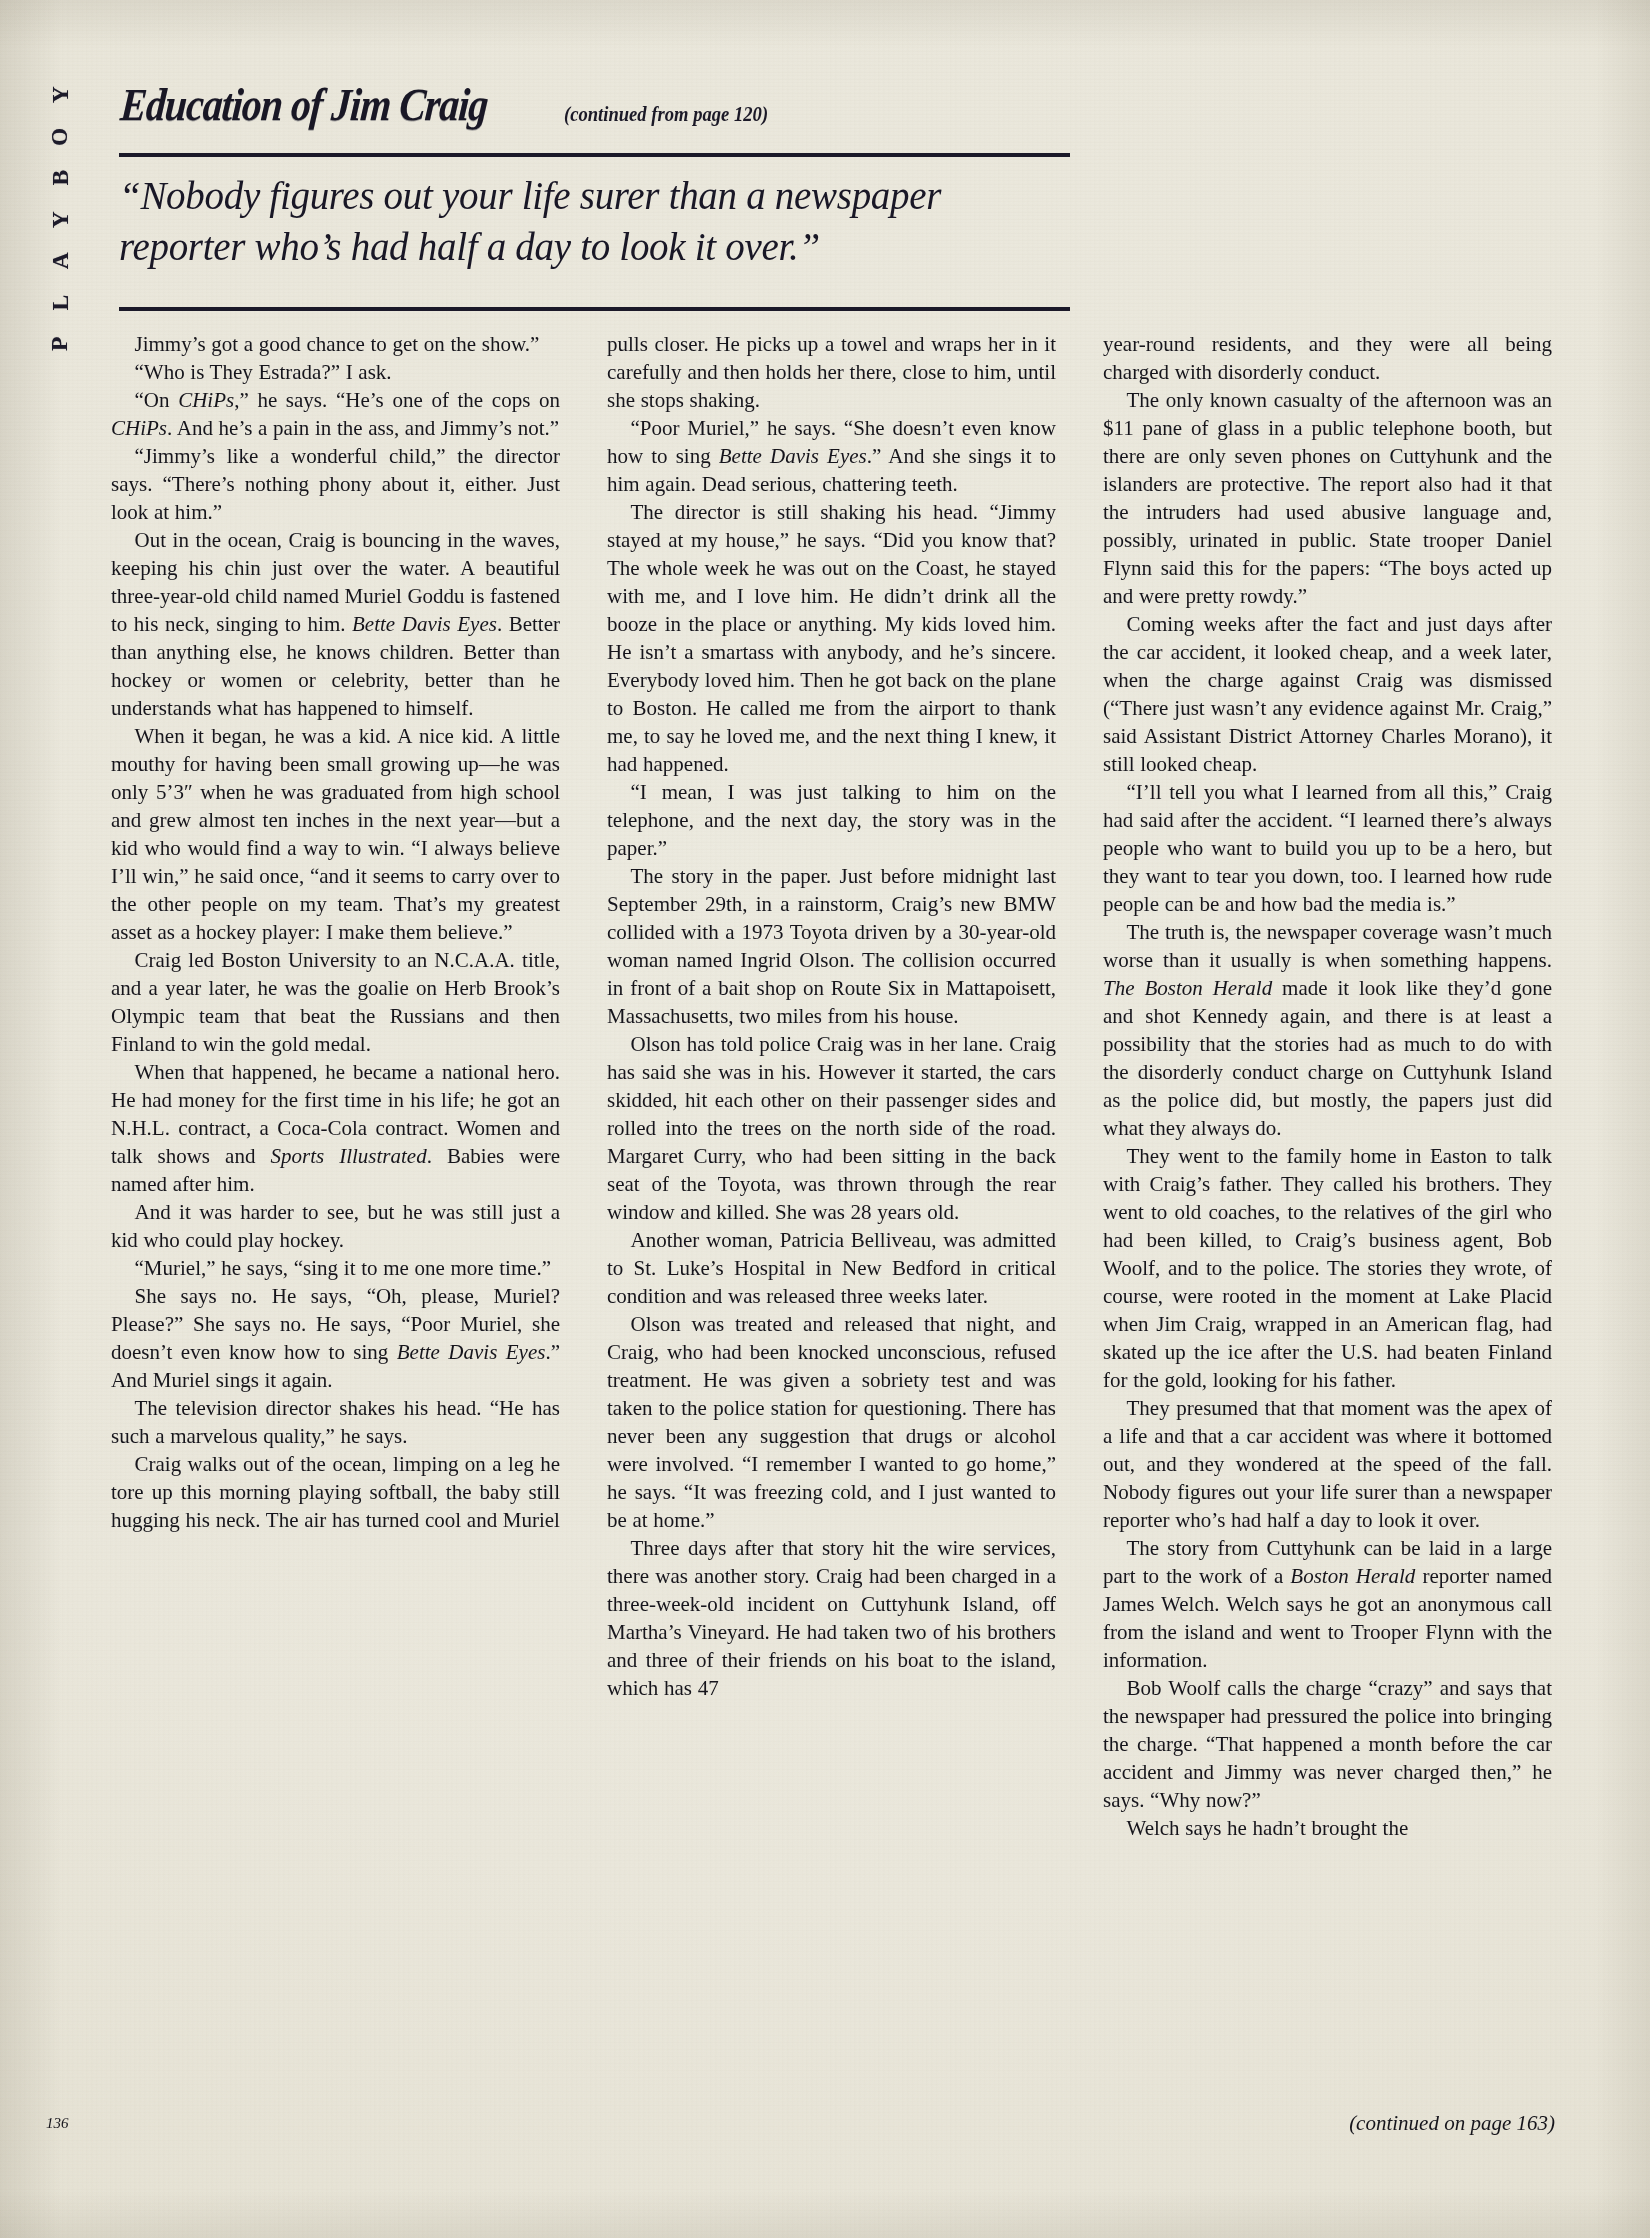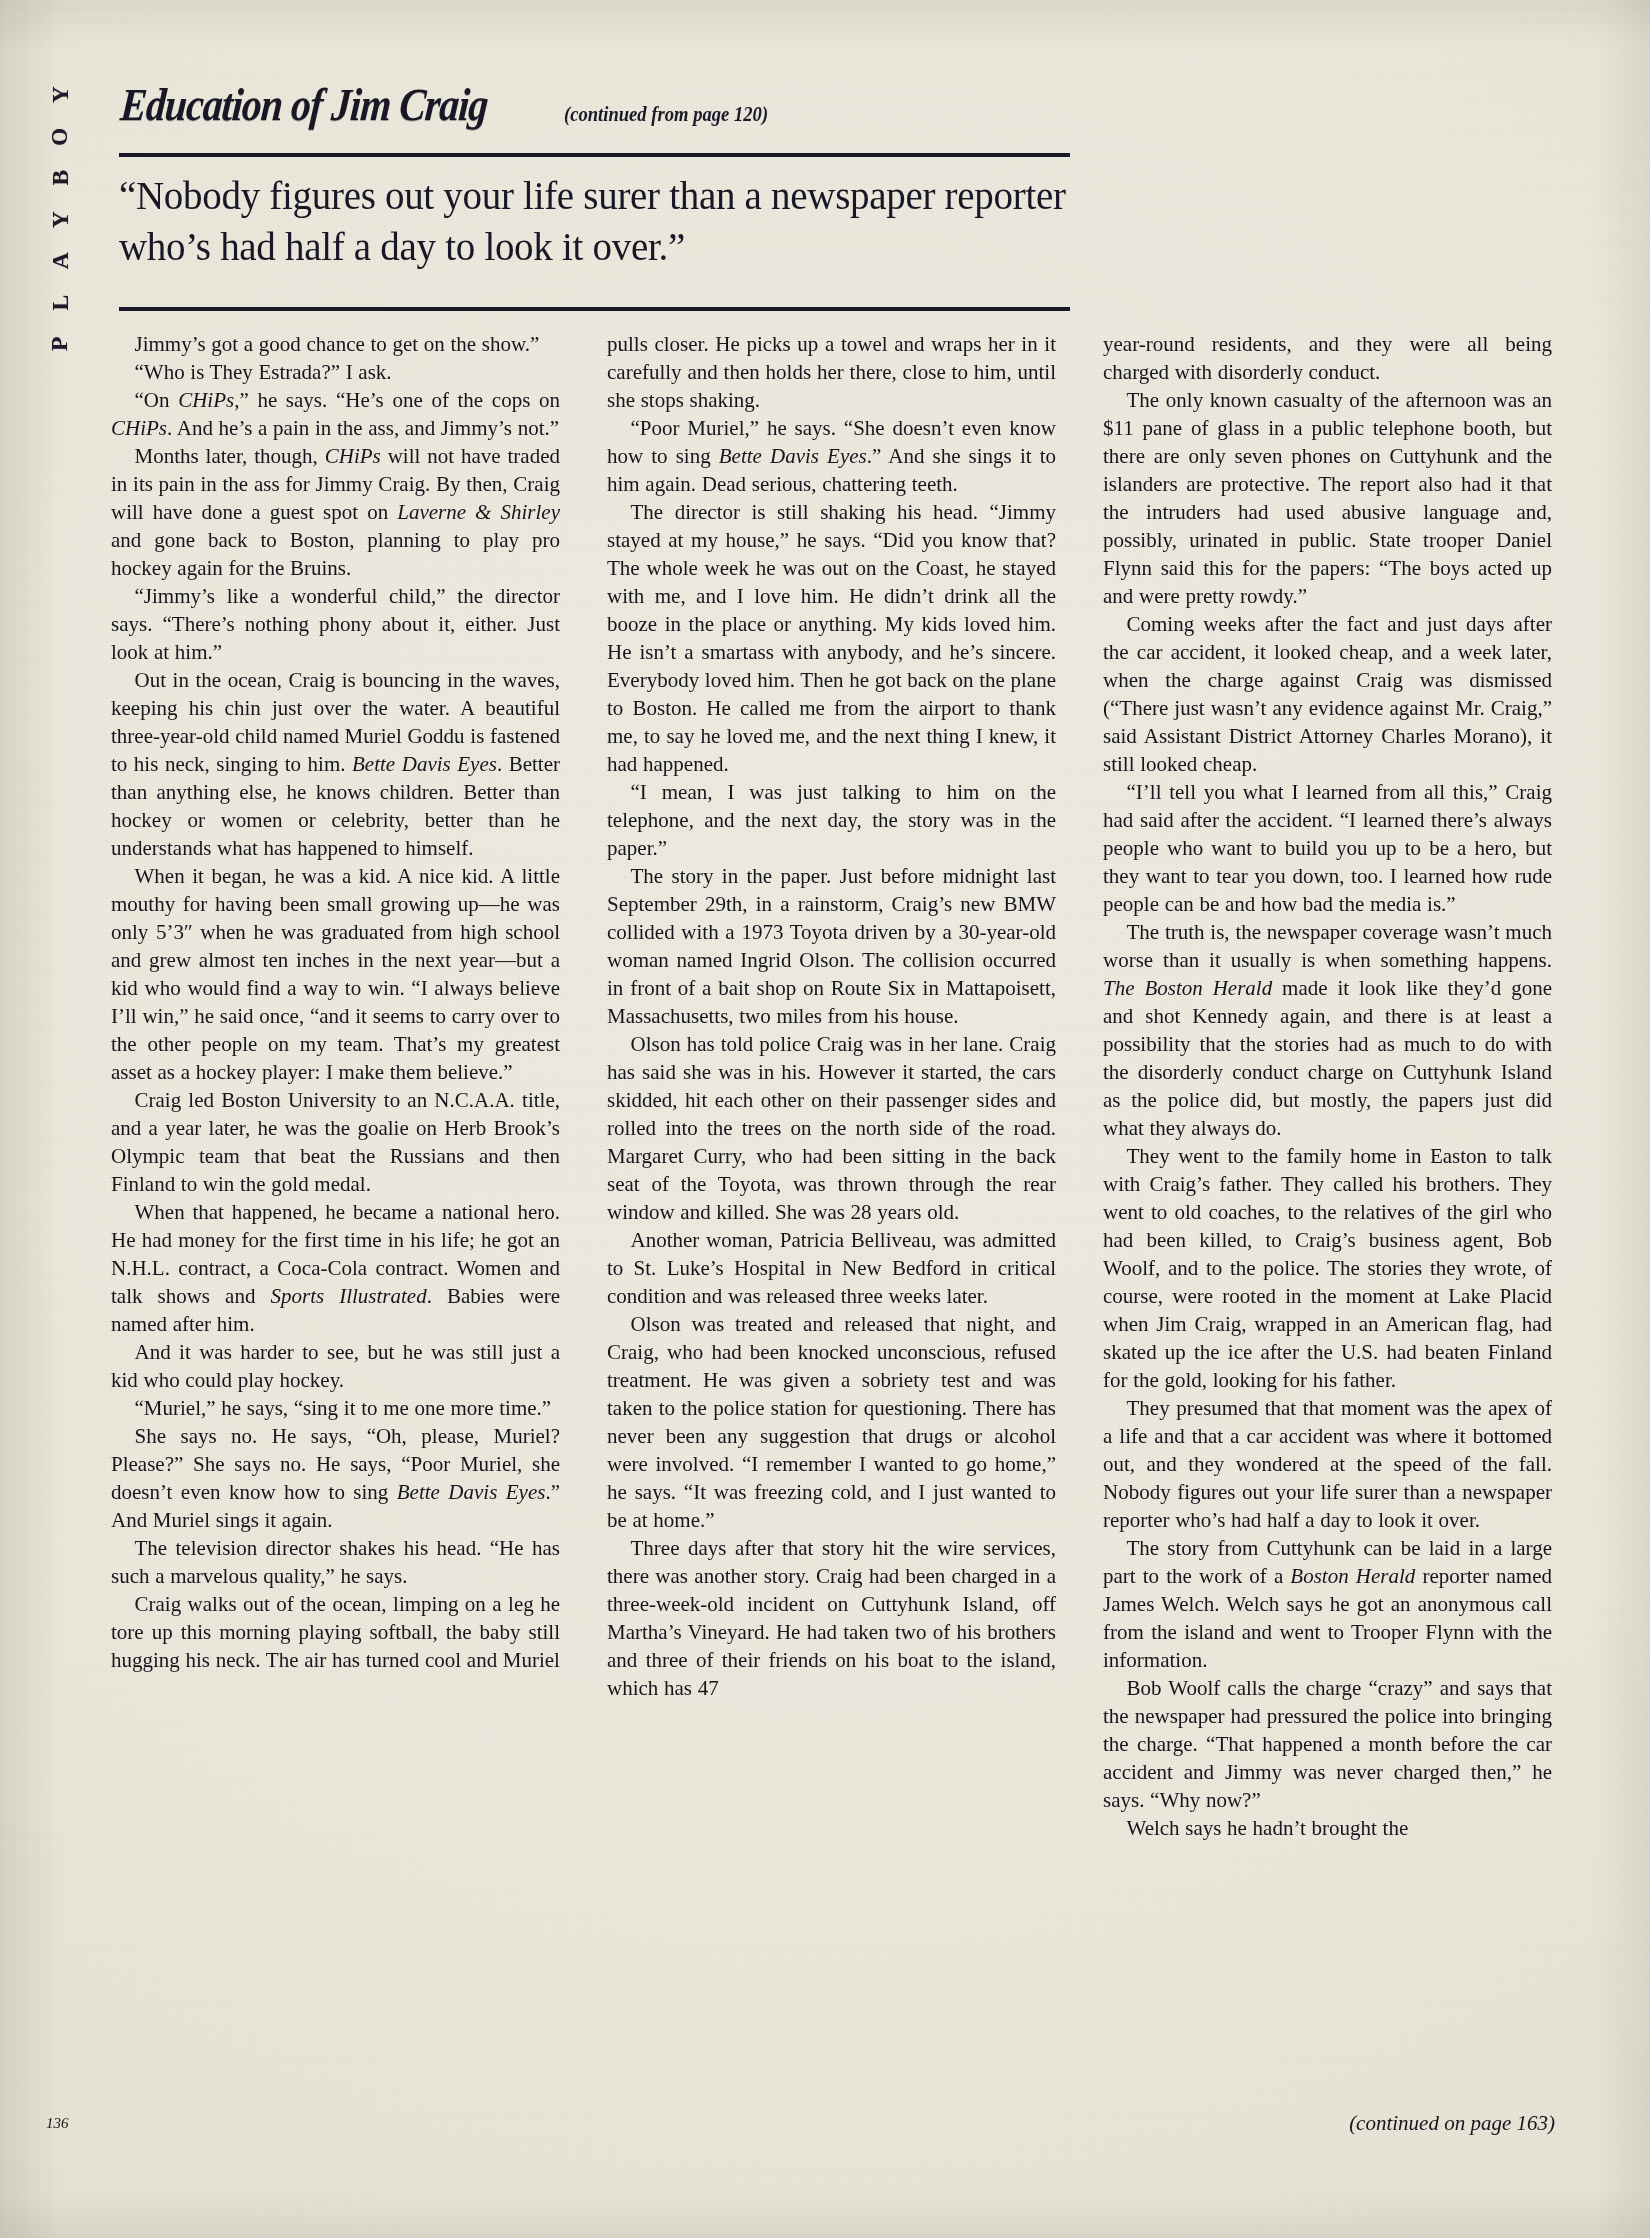--- a/index.html
+++ b/index.html
@@ -114,20 +114,21 @@
   .rule.top { top: 153px; }
   .rule.bottom { top: 307px; }
 
   
   .pullquote {
     position: absolute;
     left: 119px;
     top: 171px;
     width: 957px;
     font-family: "Liberation Serif", "DejaVu Serif", serif;
+    font-style: italic;
     font-size: 39px;
     line-height: 1.30;
     color: #191726;
     letter-spacing: -0.3px;
     z-index: 2;
   }
 
   
   .columns {
     position: absolute;
@@ -205,21 +206,20 @@
 
   <div class="pullquote">“Nobody figures out your life surer than a newspaper reporter who’s had half a day to look it over.”</div>
 
   <div class="rule bottom"></div>
 
   <div class="columns">
     <div class="col">
       <p>Jimmy’s got a good chance to get on the show.”</p>
       <p>“Who is They Estrada?” I ask.</p>
       <p>“On <i>CHiPs</i>,” he says. “He’s one of the cops on <i>CHiPs</i>. And he’s a pain in the ass, and Jimmy’s not.”</p>
-      <p>Months later, though, <i>CHiPs</i> will not have traded in its pain in the ass for Jimmy Craig. By then, Craig will have done a guest spot on <i>Laverne &amp; Shirley</i> and gone back to Boston, planning to play pro hockey again for the Bruins.</p>
       <p>“Jimmy’s like a wonderful child,” the director says. “There’s nothing phony about it, either. Just look at him.”</p>
       <p>Out in the ocean, Craig is bouncing in the waves, keeping his chin just over the water. A beautiful three-year-old child named Muriel Goddu is fastened to his neck, singing to him. <i>Bette Davis Eyes</i>. Better than anything else, he knows children. Better than hockey or women or celebrity, better than he understands what has happened to himself.</p>
       <p>When it began, he was a kid. A nice kid. A little mouthy for having been small growing up—he was only 5’3″ when he was graduated from high school and grew almost ten inches in the next year—but a kid who would find a way to win. “I always believe I’ll win,” he said once, “and it seems to carry over to the other people on my team. That’s my greatest asset as a hockey player: I make them believe.”</p>
       <p>Craig led Boston University to an N.C.A.A. title, and a year later, he was the goalie on Herb Brook’s Olympic team that beat the Russians and then Finland to win the gold medal.</p>
       <p>When that happened, he became a national hero. He had money for the first time in his life; he got an N.H.L. contract, a Coca-Cola contract. Women and talk shows and <i>Sports Illustrated</i>. Babies were named after him.</p>
       <p>And it was harder to see, but he was still just a kid who could play hockey.</p>
       <p>“Muriel,” he says, “sing it to me one more time.”</p>
       <p>She says no. He says, “Oh, please, Muriel? Please?” She says no. He says, “Poor Muriel, she doesn’t even know how to sing <i>Bette Davis Eyes</i>.” And Muriel sings it again.</p>
       <p>The television director shakes his head. “He has such a marvelous quality,” he says.</p>
       <p>Craig walks out of the ocean, limping on a leg he tore up this morning playing softball, the baby still hugging his neck. The air has turned cool and Muriel</p>

